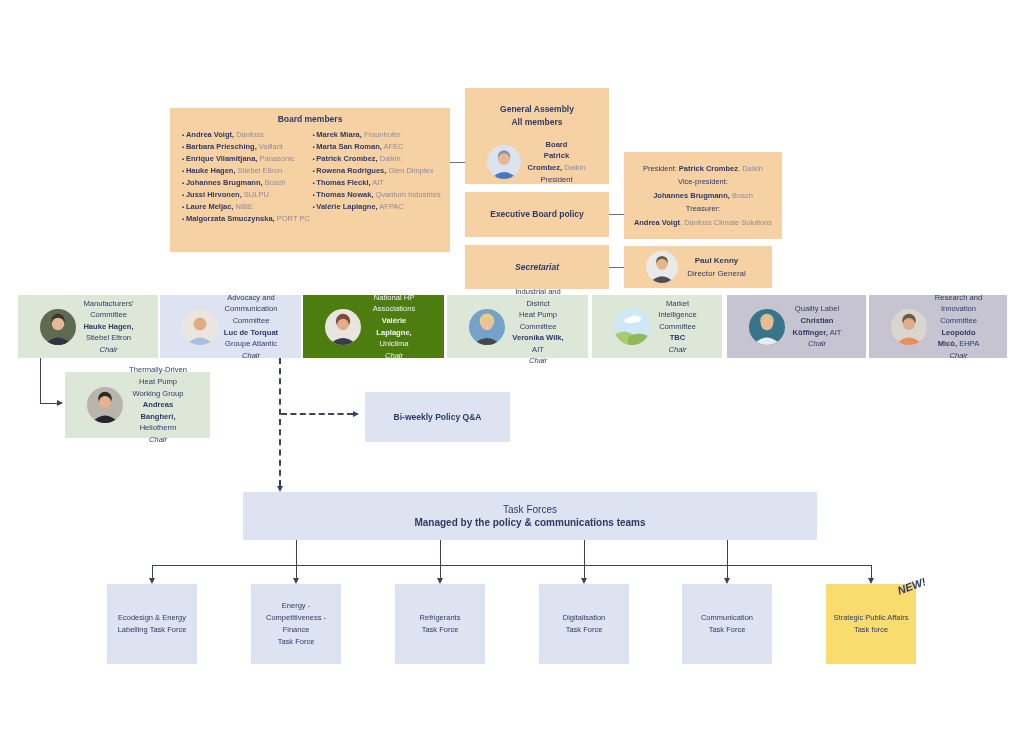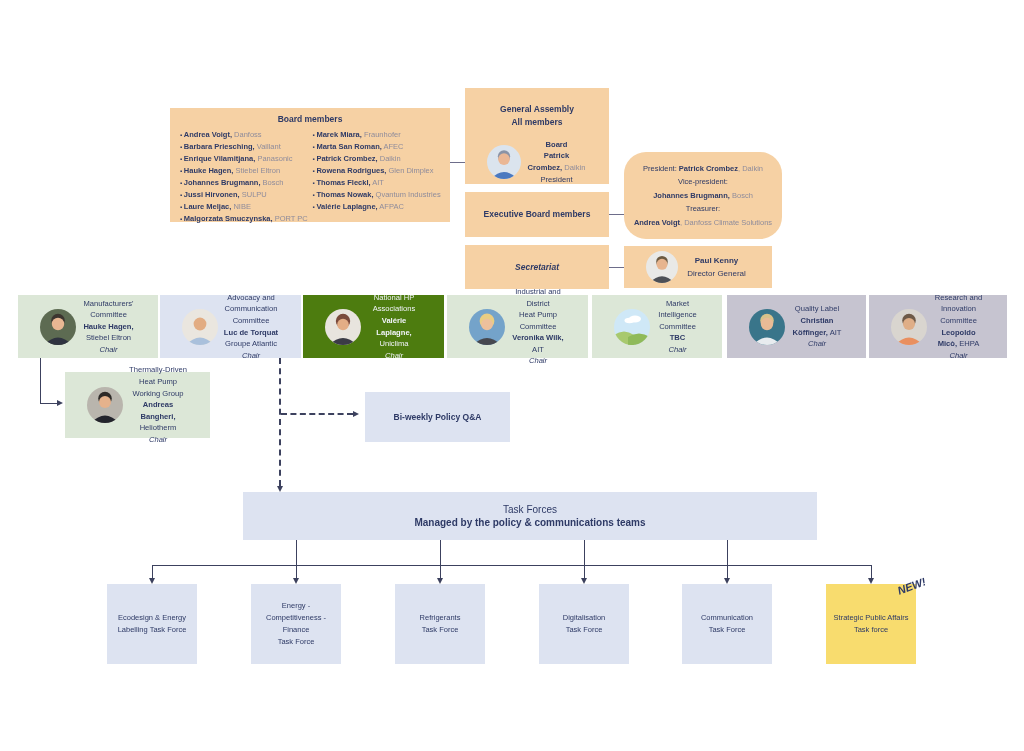--- a/index.html
+++ b/index.html
@@ -23,41 +23,41 @@
   .bm-title{font-size:8.5px;font-weight:bold;text-align:center;margin-bottom:5px;}
   .bm-cols{display:flex;flex-direction:row;justify-content:space-between;}
   .bm-col{width:49%;text-align:left;}
   .bm-item{font-size:7.5px;line-height:11px;white-space:nowrap;}
   .bm-item::before{content:"▪ ";font-size:6px;color:#2e3a66;}
   
   .card{flex-direction:row;justify-content:flex-start;padding:3px 22px;gap:5px;}
   .card .txt{flex:1;text-align:center;font-size:7.6px;line-height:11.6px;}
   .avatar{width:36px;height:36px;border-radius:50%;overflow:hidden;flex-shrink:0;display:block;}
   .avatar svg{display:block;}
-  .pinfo{font-size:7.5px;line-height:13.5px;border-radius:22px;}
+  .pinfo{font-size:7.5px;line-height:13.5px;}
   
   .hline{position:absolute;height:0;border-top:1px solid #6d6d8a;}
   .hline2{position:absolute;height:0;border-top:1.5px solid #3c415e;}
   .vline2{position:absolute;width:0;border-left:1.5px solid #3c415e;}
   .vdash{position:absolute;width:0;border-left:2px dashed #3c415e;}
   .hdash{position:absolute;height:0;border-top:2px dashed #3c415e;}
   .arr-down{position:absolute;width:0;height:0;border-left:3.5px solid transparent;
             border-right:3.5px solid transparent;border-top:6px solid #3c415e;}
   .arr-right{position:absolute;width:0;height:0;border-top:3.5px solid transparent;
              border-bottom:3.5px solid transparent;border-left:6px solid #3c415e;}
   .tf{font-size:7.5px;line-height:12px;}
   .new-badge{position:absolute;top:-4px;right:-10px;transform:rotate(-20deg);
              font-size:11px;font-weight:bold;font-style:italic;color:#2e3a66;}
 </style>
 </head>
 <body>
 
 <div class="canvas">
 
-  <div class="box orange bm" style="left:170px;top:108px;width:280px;height:114px;">
+  <div class="box orange bm" style="left:170px;top:108px;width:280px;height:144px;align-items:center;">
     <div class="bm-title">Board members</div>
     <div class="bm-cols">
       <div class="bm-col">
         <div class="bm-item"><span class="b">Andrea Voigt,</span><span class="mut"> Danfoss</span></div>
         <div class="bm-item"><span class="b">Barbara Priesching,</span><span class="mut"> Vaillant</span></div>
         <div class="bm-item"><span class="b">Enrique Vilamitjana,</span><span class="mut"> Panasonic</span></div>
         <div class="bm-item"><span class="b">Hauke Hagen,</span><span class="mut"> Stiebel Eltron</span></div>
         <div class="bm-item"><span class="b">Johannes Brugmann,</span><span class="mut"> Bosch</span></div>
         <div class="bm-item"><span class="b">Jussi Hirvonen,</span><span class="mut"> SULPU</span></div>
         <div class="bm-item"><span class="b">Laure Meljac,</span><span class="mut"> NIBE</span></div>
@@ -90,21 +90,21 @@
         </svg>
     </span>
     <div class="txt">
       <div class="b">Board</div>
       <div><span class="b">Patrick Crombez,</span><span class="mut"> Daikin</span></div>
       <div>President</div>
     </div>
   </div>
 
   <div class="box orange s85" style="left:465px;top:192px;width:144px;height:45px;">
-    <div class="b">Executive Board members</div>
+    <div class="b">Executive Board policy</div>
   </div>
 
   <div class="box orange s85" style="left:465px;top:245px;width:144px;height:44px;font-style:italic;">
     <div class="b">Secretariat</div>
   </div>
 
   <div class="box orange pinfo" style="left:624px;top:152px;width:158px;height:87px;padding:0 4px;">
     <div><span>President: </span><span class="b">Patrick Crombez</span><span class="mut">, Daikin</span></div>
     <div>Vice-president:</div>
     <div><span class="b">Johannes Brugmann,</span><span class="mut"> Bosch</span></div>

